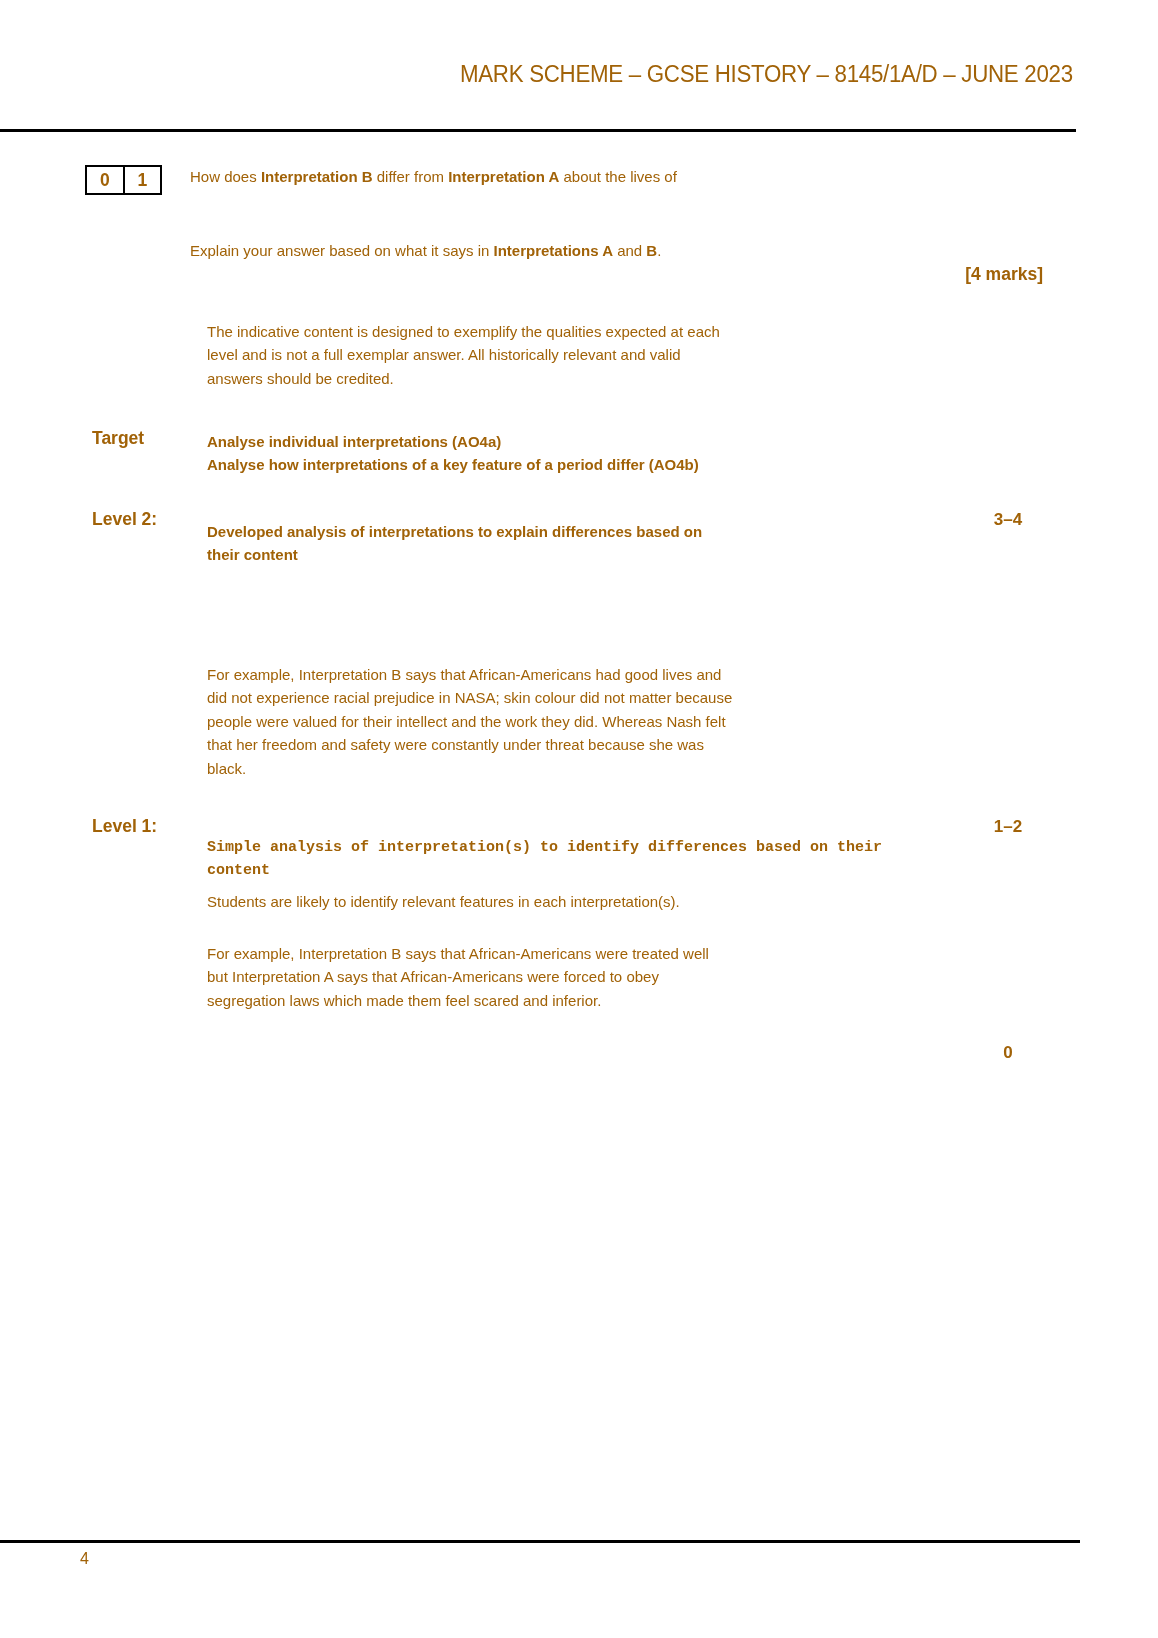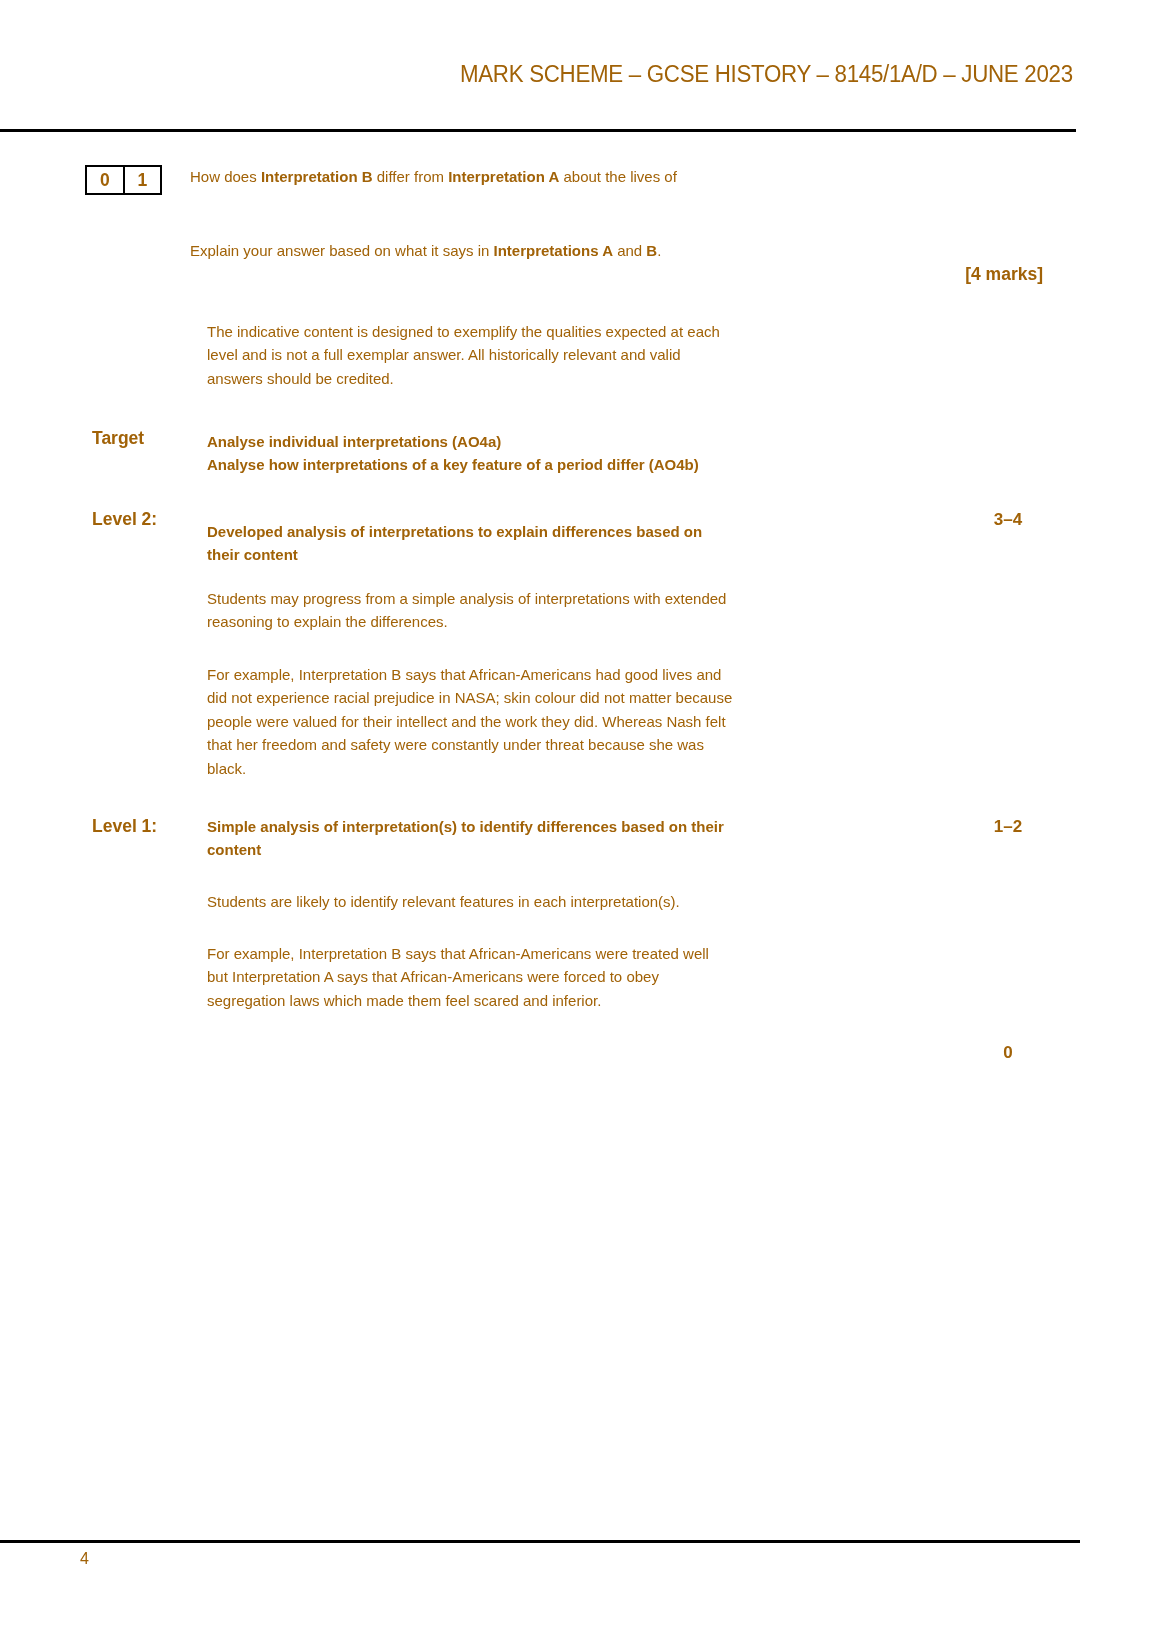--- a/index.html
+++ b/index.html
@@ -116,30 +116,28 @@
 answers should be credited.</div>
 
   <div class="label-col" style="top:427px;">Target</div>
   <div class="txt body-col bold" style="top:430px;">Analyse individual interpretations (AO4a)
 Analyse how interpretations of a key feature of a period differ (AO4b)</div>
 
   <div class="label-col" style="top:508px;">Level 2:</div>
   <div class="txt body-col bold" style="top:520px;">Developed analysis of interpretations to explain differences based on
 their content</div>
   <div class="marks-col" style="top:508px;">3–4</div>
-  <div class="txt body-col" style="top:587px;">Students may progress from a simple analysis of interpretations with extended
-reasoning to explain the differences.</div>
   <div class="txt body-col" style="top:663px;">For example, Interpretation B says that African-Americans had good lives and
 did not experience racial prejudice in NASA; skin colour did not matter because
 people were valued for their intellect and the work they did. Whereas Nash felt
 that her freedom and safety were constantly under threat because she was
 black.</div>
 
   <div class="label-col" style="top:815px;">Level 1:</div>
-  <div class="txt body-col bold" style="top:815px;">Simple analysis of interpretation(s) to identify differences based on their
+  <div class="txt body-col bold" style="top:836px;font-family:Liberation Mono, monospace;">Simple analysis of interpretation(s) to identify differences based on their
 content</div>
   <div class="marks-col" style="top:815px;">1–2</div>
   <div class="txt body-col" style="top:890px;">Students are likely to identify relevant features in each interpretation(s).</div>
   <div class="txt body-col" style="top:942px;">For example, Interpretation B says that African-Americans were treated well
 but Interpretation A says that African-Americans were forced to obey
 segregation laws which made them feel scared and inferior.</div>
 
   <div class="marks-col" style="top:1041px;">0</div>
 
   <div class="rule" style="top:1540px; width:1080px;"></div>

